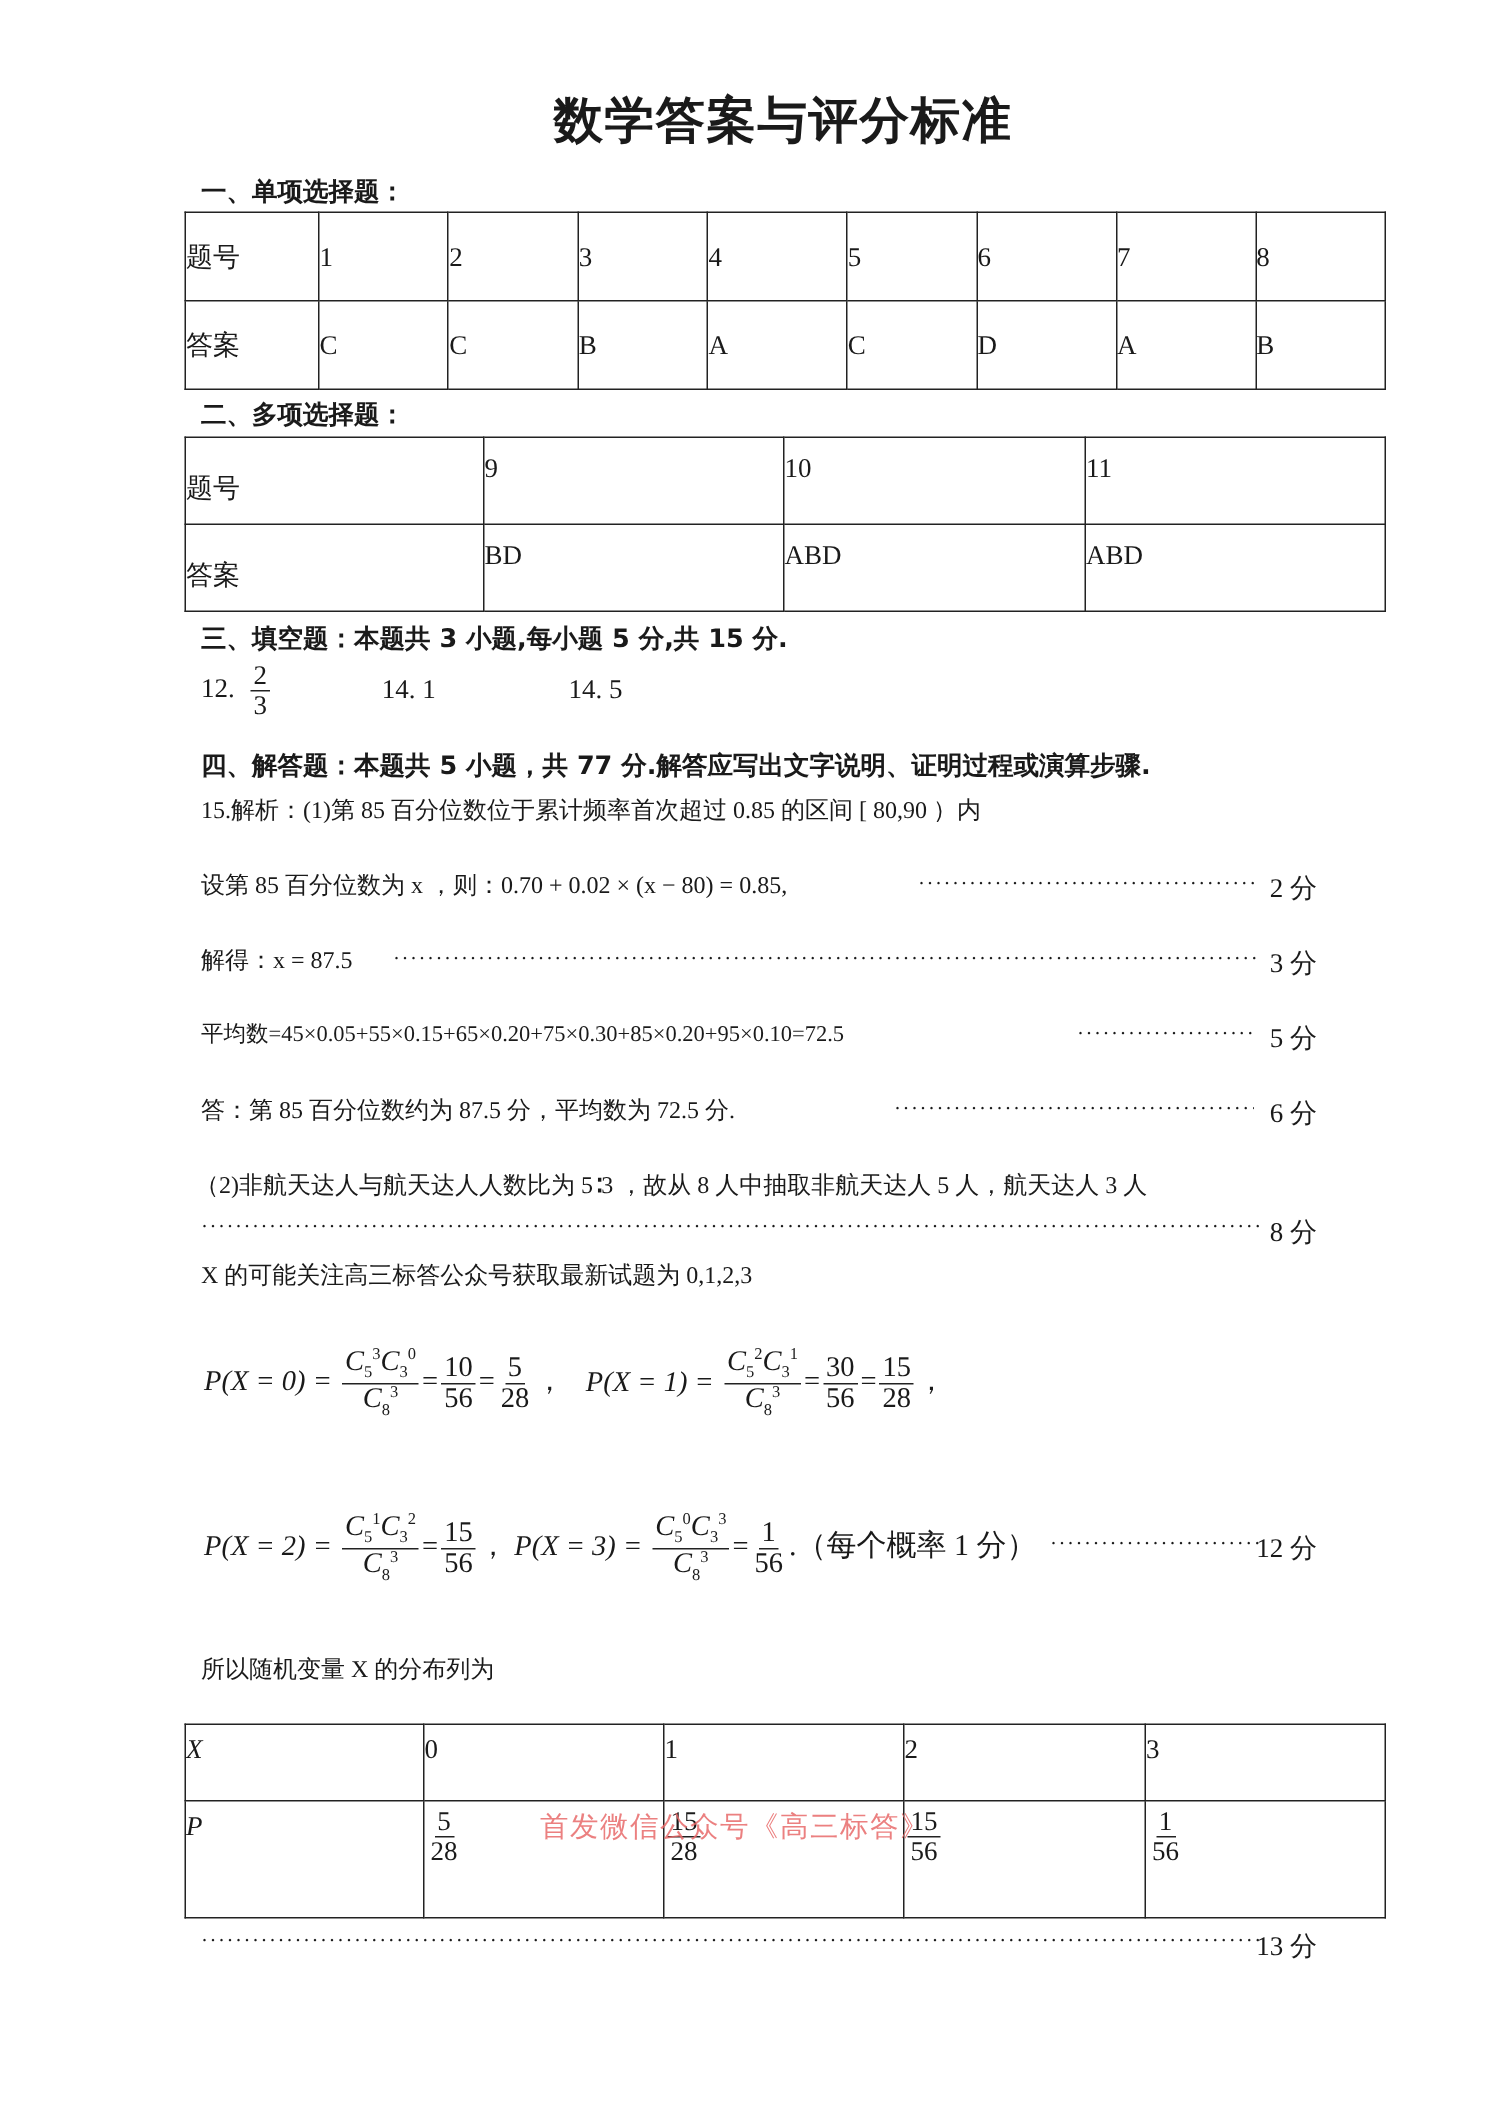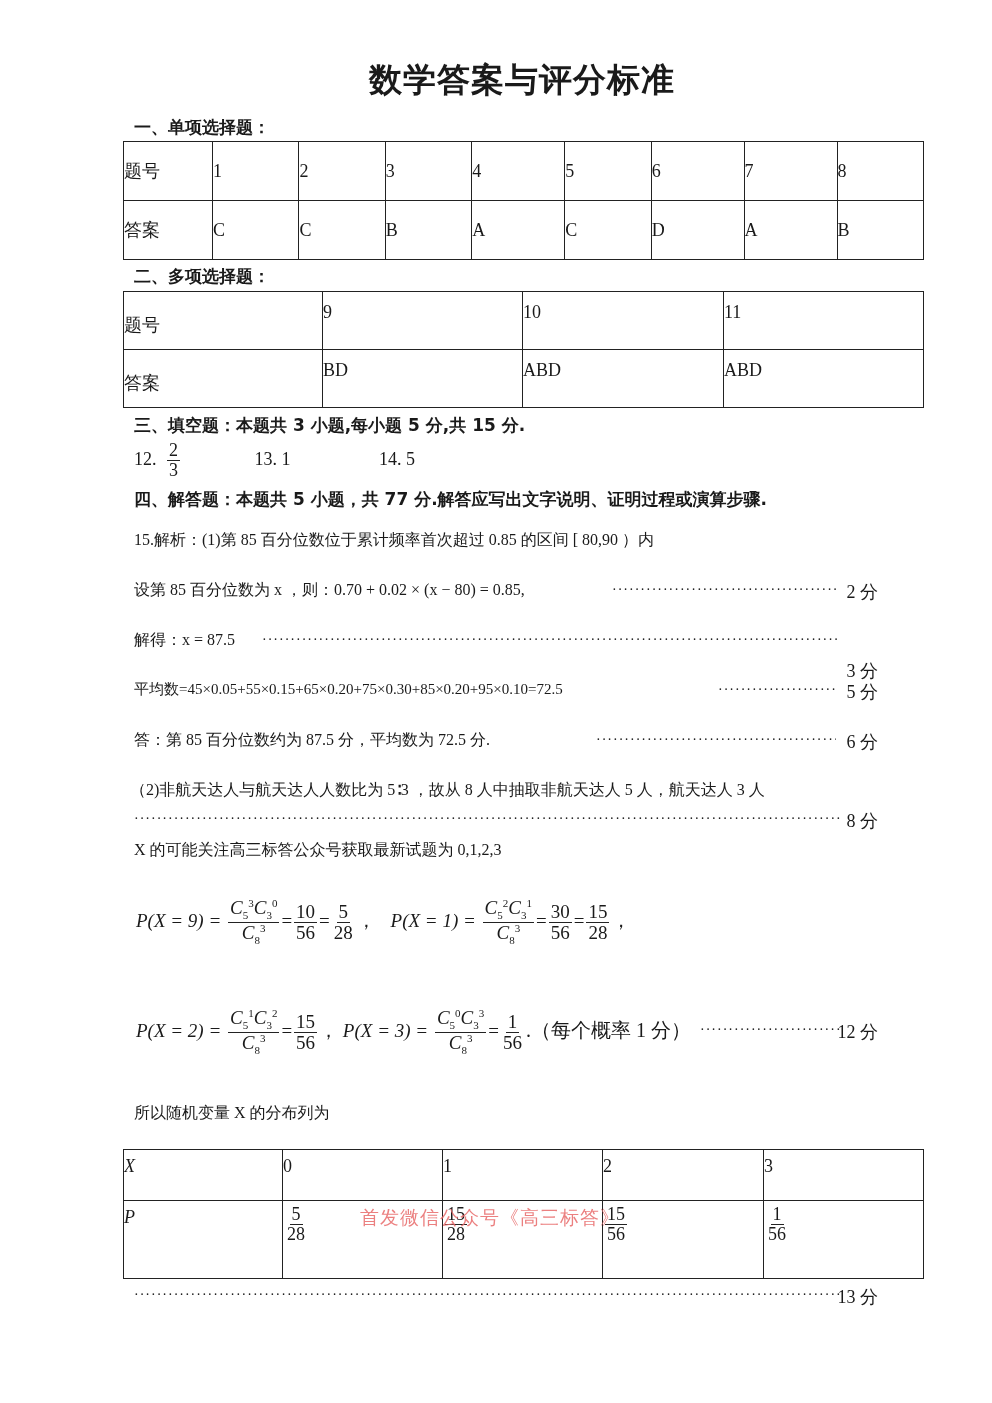--- a/index.html
+++ b/index.html
@@ -76,51 +76,51 @@
 </tbody>
   </table>
 
 <div class="abs sec" style="top:414px;">三、填空题：本题共 3 小题,每小题 5 分,共 15 分.</div>
 <div class="abs line" style="top:441px; font-size:18px;">
   <span>12.</span>
   <span class="frac" style="margin-left:6px;">
     <span class="num">2</span>
     <span class="den">3</span>
   </span>
-  <span style="margin-left:68px;">13. 1</span>
+  <span style="margin-left:68px;">14. 1</span>
   <span style="margin-left:84px;">14. 5</span>
 </div>
 
-<div class="abs sec" style="top:488px;text-align:right;">四、解答题：本题共 5 小题，共 77 分.解答应写出文字说明、证明过程或演算步骤.</div>
+<div class="abs sec" style="top:499px;text-align:right;">四、解答题：本题共 5 小题，共 77 分.解答应写出文字说明、证明过程或演算步骤.</div>
 <div class="abs line" style="top:530px;">15.解析：(1)第 85 百分位数位于累计频率首次超过 0.85 的区间 [ 80,90 ）内</div>
 
 <div class="abs line" style="top:580px;">设第 85 百分位数为 x ，则：0.70 + 0.02 × (x − 80) = 0.85,</div>
 <div class="abs dotrow" style="top:582px; left:612px; width:228px;">··································································</div>
 <div class="score" style="top:580px;">2 分</div>
 
 <div class="abs line" style="top:630px;">解得：x = 87.5</div>
 <div class="abs dotrow" style="top:632px; left:262px; width:578px;">·······································································································································································</div>
-<div class="score" style="top:630px;margin-top:29px;">3 分</div>
+<div class="score" style="top:630px;">3 分</div>
 
 <div class="abs line" style="top:680px; font-size:15px;">平均数=45×0.05+55×0.15+65×0.20+75×0.30+85×0.20+95×0.10=72.5</div>
 <div class="abs dotrow" style="top:682px; left:718px; width:118px;">····································</div>
 <div class="score" style="top:680px;">5 分</div>
 
 <div class="abs line" style="top:730px;text-align:right;">答：第 85 百分位数约为 87.5 分，平均数为 72.5 分.</div>
 <div class="abs dotrow" style="top:732px; left:596px; width:240px;">········································································</div>
 <div class="score" style="top:730px;">6 分</div>
 
 <div class="abs line" style="top:780px; left:130px;">（2)非航天达人与航天达人人数比为 5∶3 ，故从 8 人中抽取非航天达人 5 人，航天达人 3 人</div>
 <div class="abs dotrow" style="top:811px; left:134px; width:706px;">··············································································································································································································································</div>
 <div class="score" style="top:809px;">8 分</div>
 
 <div class="abs line" style="top:840px;">X 的可能关注高三标答公众号获取最新试题为 0,1,2,3</div>
 
 <div class="abs line math" style="top:898px; left:136px;">
-  <span class="ital">P(X = 9) =</span>
+  <span class="ital">P(X = 0) =</span>
   <span class="frac">
     <span class="num"><i>C</i><sub>5</sub><sup>3</sup><i>C</i><sub>3</sub><sup>0</sup></span>
     <span class="den"><i>C</i><sub>8</sub><sup>3</sup></span>
   </span>=<span class="frac">
     <span class="num">10</span>
     <span class="den">56</span>
   </span>=<span class="frac">
     <span class="num">5</span>
     <span class="den">28</span>
   </span><span>，</span>

